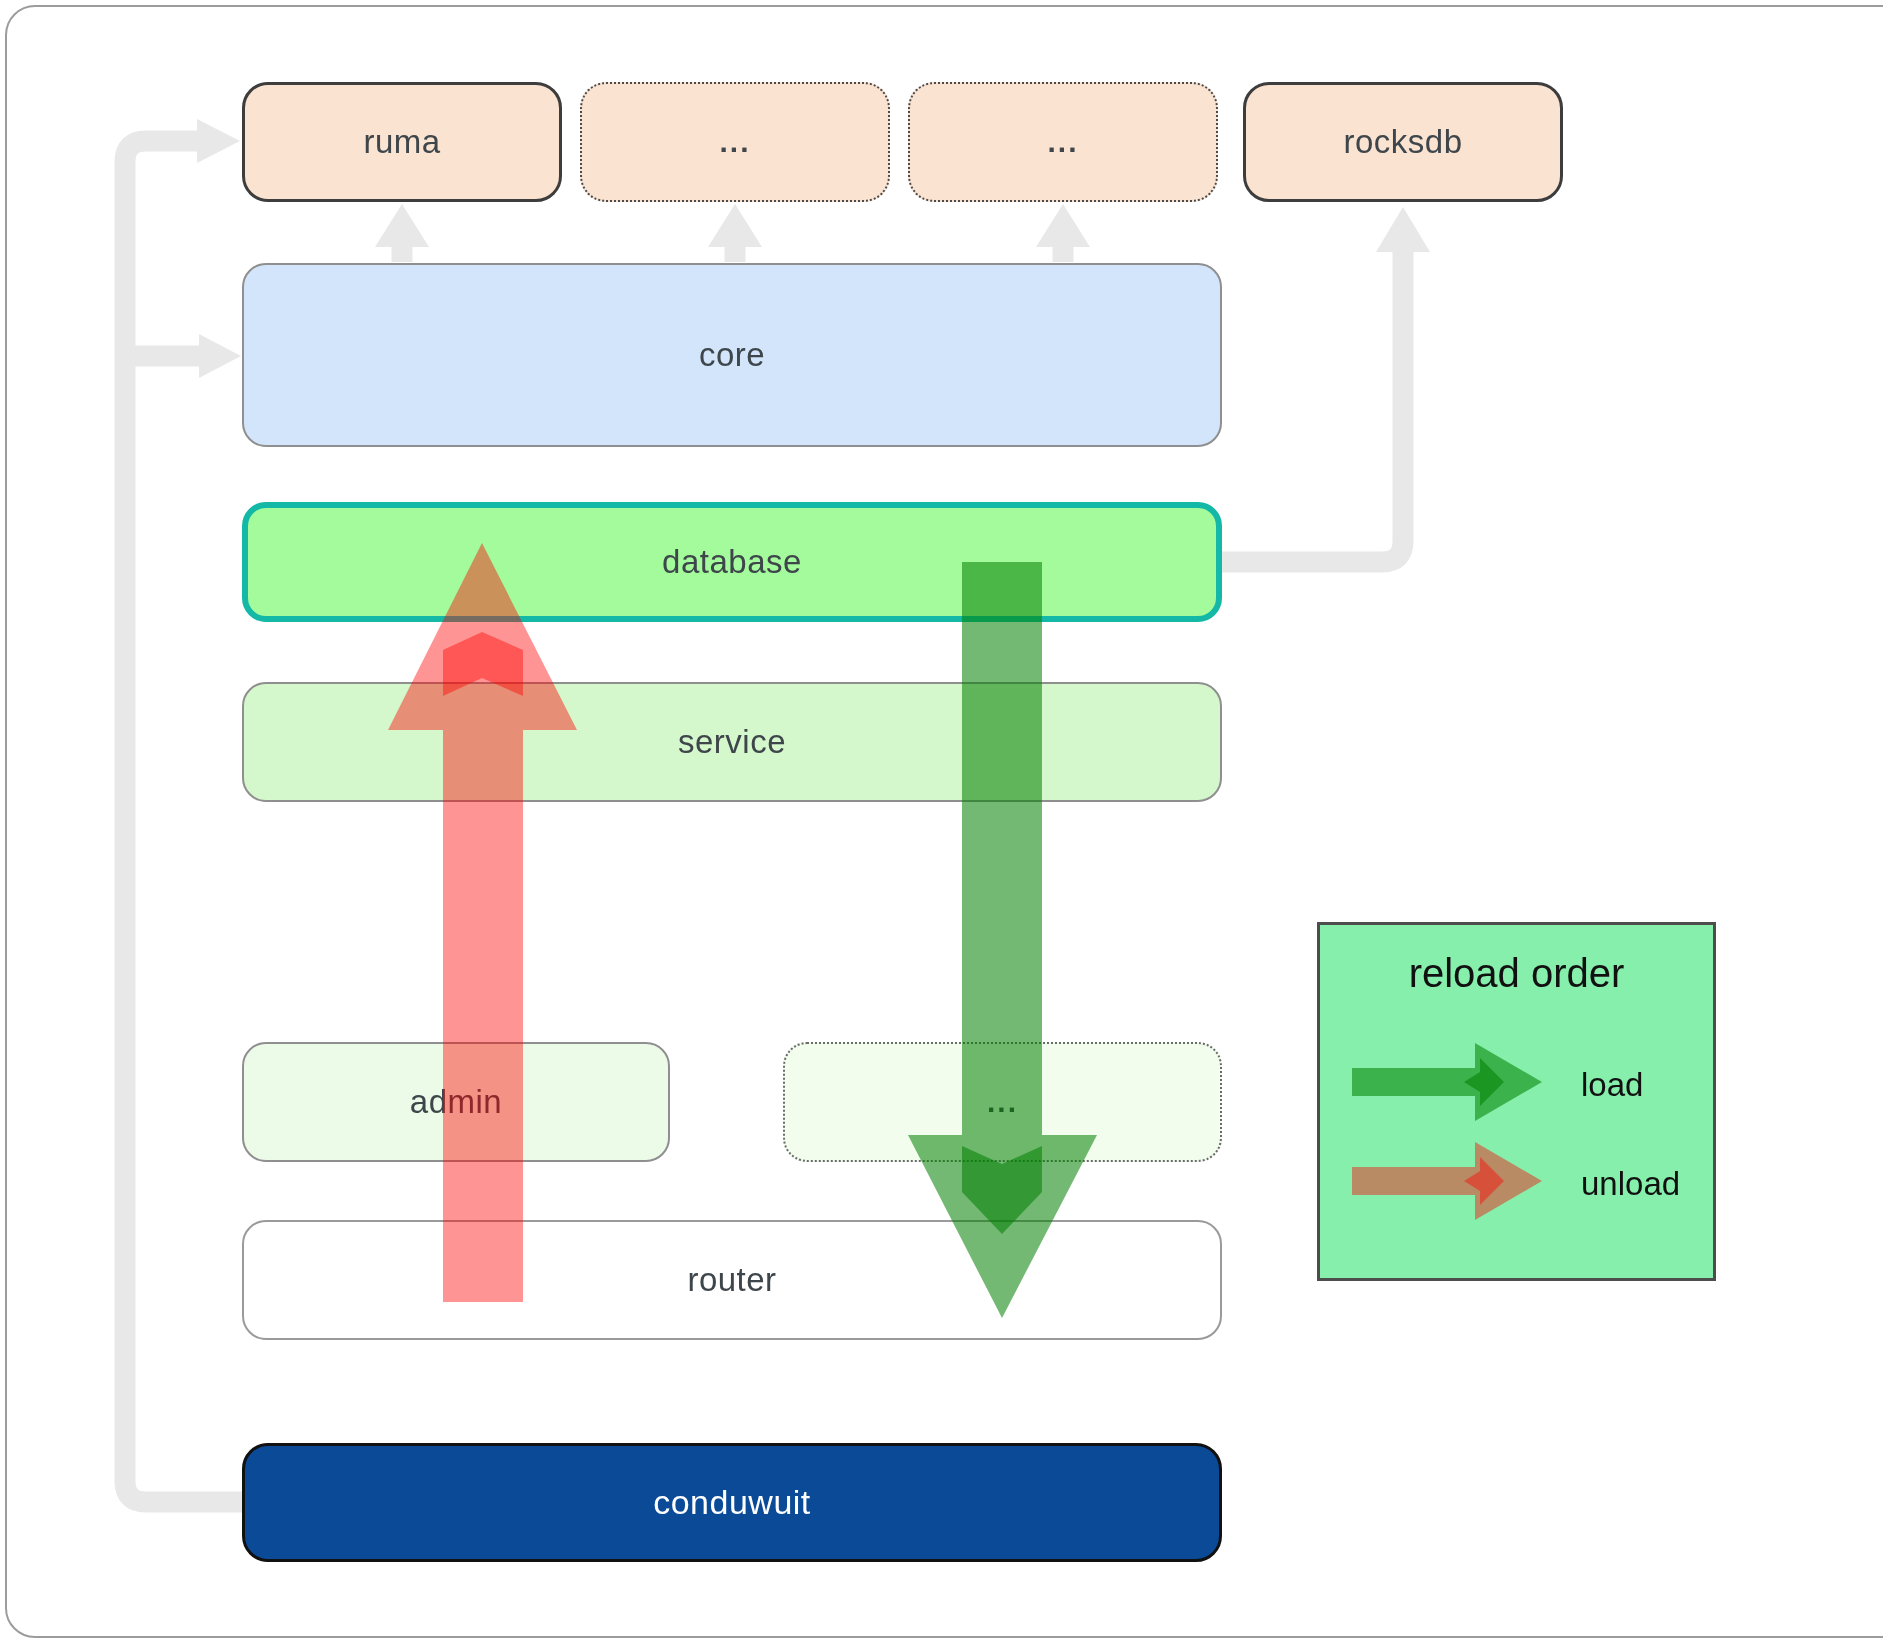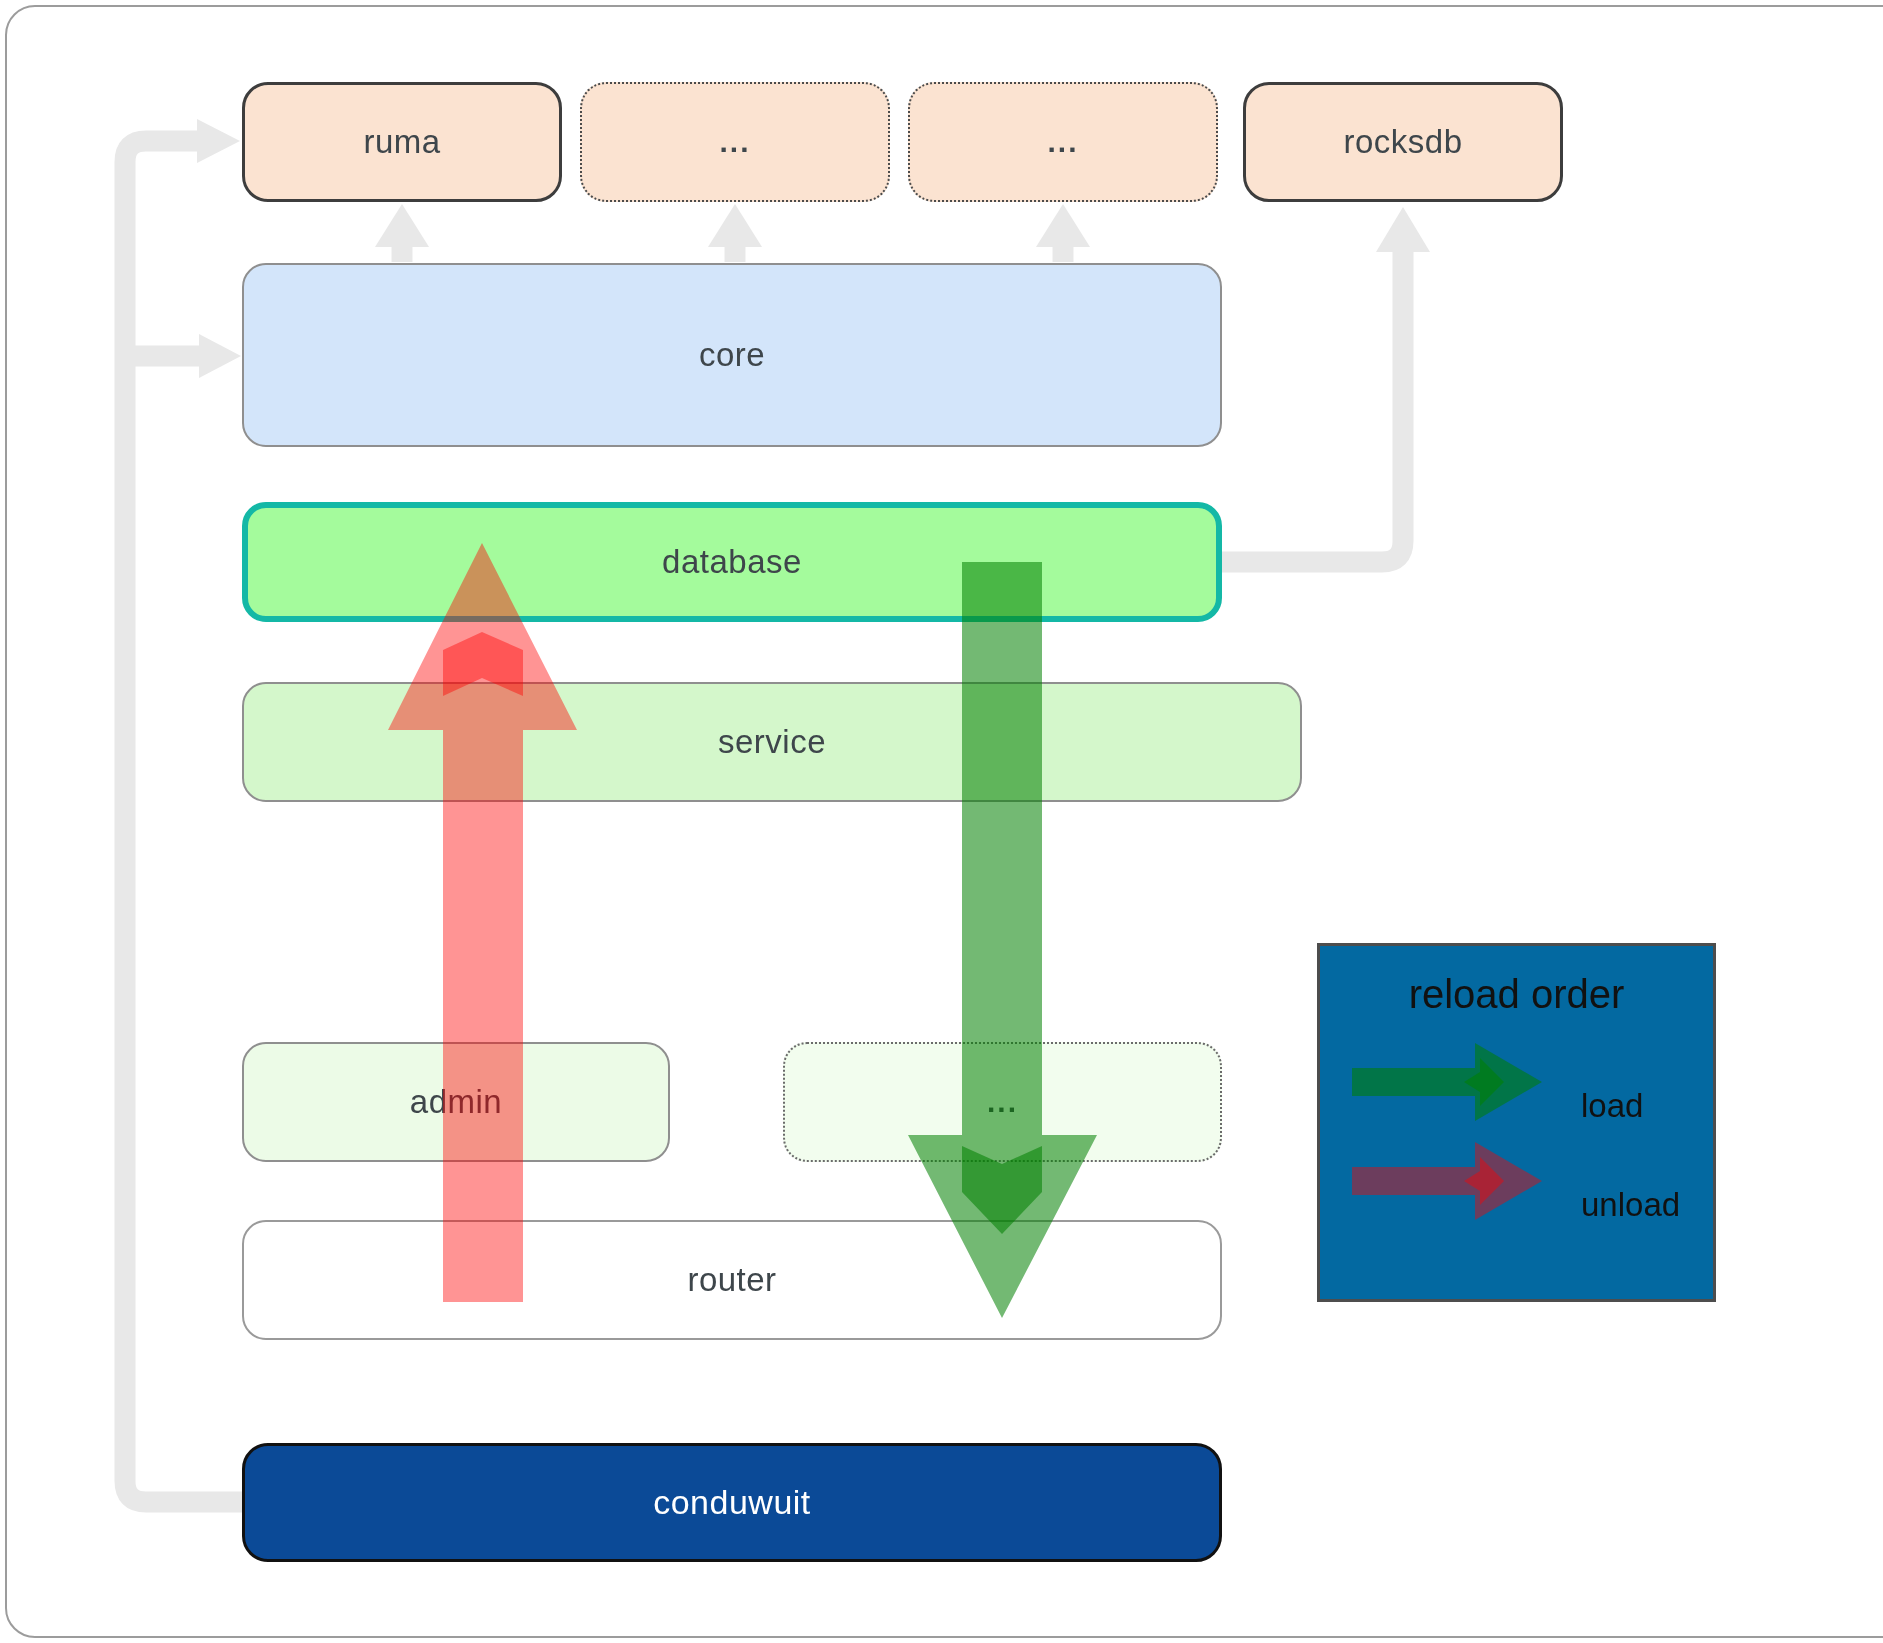--- a/index.html
+++ b/index.html
@@ -17,30 +17,30 @@
   }
   .dots{font-weight:bold;font-size:30px;letter-spacing:2px;}
   
   .b-ruma    {left:242px;top:82px;width:320px;height:120px;background:#fbe3d1;border:3px solid #3d3d3d;border-radius:26px;}
   .b-ext1    {left:580px;top:82px;width:310px;height:120px;background:#fbe3d1;border:2px dotted #4b4b4b;border-radius:26px;}
   .b-ext2    {left:908px;top:82px;width:310px;height:120px;background:#fbe3d1;border:2px dotted #4b4b4b;border-radius:26px;}
   .b-rocksdb {left:1243px;top:82px;width:320px;height:120px;background:#fbe3d1;border:3px solid #3d3d3d;border-radius:26px;}
   
   .b-core    {left:242px;top:263px;width:980px;height:184px;background:#d3e5fa;border:2px solid #8f8f8f;border-radius:24px;}
   .b-database{left:242px;top:502px;width:980px;height:120px;background:#a4fb9c;border:6px solid #14b8a6;border-radius:24px;}
-  .b-service {left:242px;top:682px;width:1060px;height:120px;background:#d4f7cb;border:2px solid #8f8f8f;border-radius:24px;}
+  .b-service {left:242px;top:682px;width:980px;height:120px;background:#d4f7cb;border:2px solid #8f8f8f;border-radius:24px;}
   .b-api     {left:242px;top:861px;width:980px;height:120px;background:#e2f9db;border:2px solid #8f8f8f;border-radius:24px;}
   .b-admin   {left:242px;top:1042px;width:428px;height:120px;background:#ecfbe7;border:2px solid #8f8f8f;border-radius:24px;}
   .b-more    {left:783px;top:1042px;width:439px;height:120px;background:#f2fdee;border:2px dotted #6b6b6b;border-radius:24px;}
   .b-router  {left:242px;top:1220px;width:980px;height:120px;background:#ffffff;border:2px solid #9a9a9a;border-radius:24px;}
   .b-conduwuit{left:242px;top:1443px;width:980px;height:119px;background:#0b4a97;border:3px solid #111111;border-radius:26px;color:#ffffff;font-size:34px;}
   
   .legend{
-    position:absolute;left:1317px;top:943px;width:399px;height:359px;
-    background:#0369a1;border:3px solid #4d4d4d;box-sizing:border-box;
+    position:absolute;left:1317px;top:922px;width:399px;height:359px;
+    background:#86efac;border:3px solid #4d4d4d;box-sizing:border-box;
   }
   .legend-title{
     position:absolute;left:0;right:0;top:26px;text-align:center;
     font-size:40px;color:#111111;
   }
   .legend-label{
     position:absolute;left:261px;font-size:33px;color:#111111;
   }
   .legend-label.load{top:141px;}
   .legend-label.unload{top:240px;}

